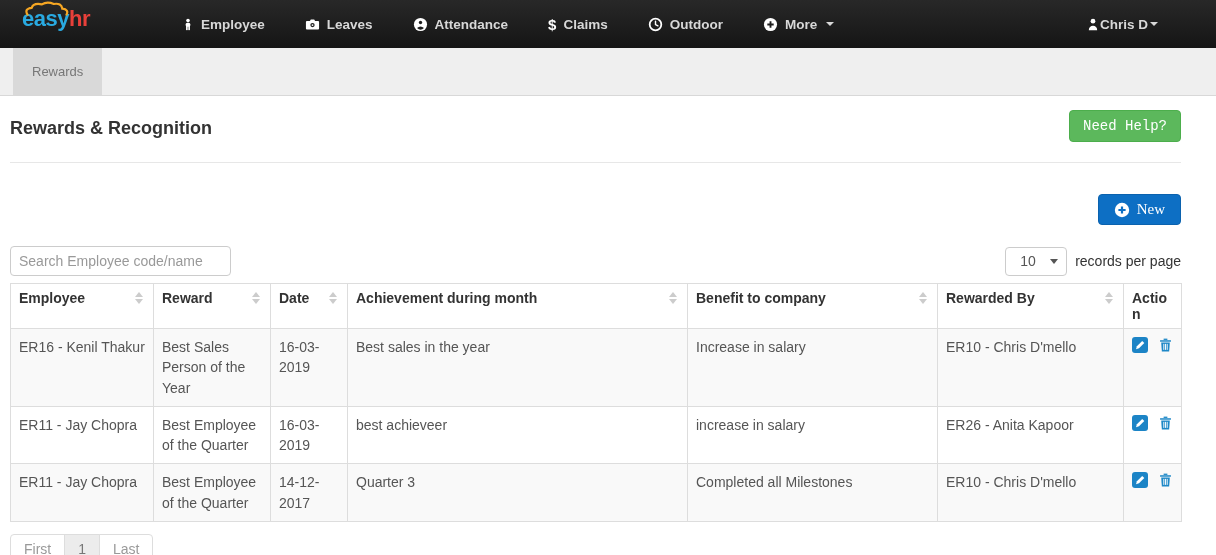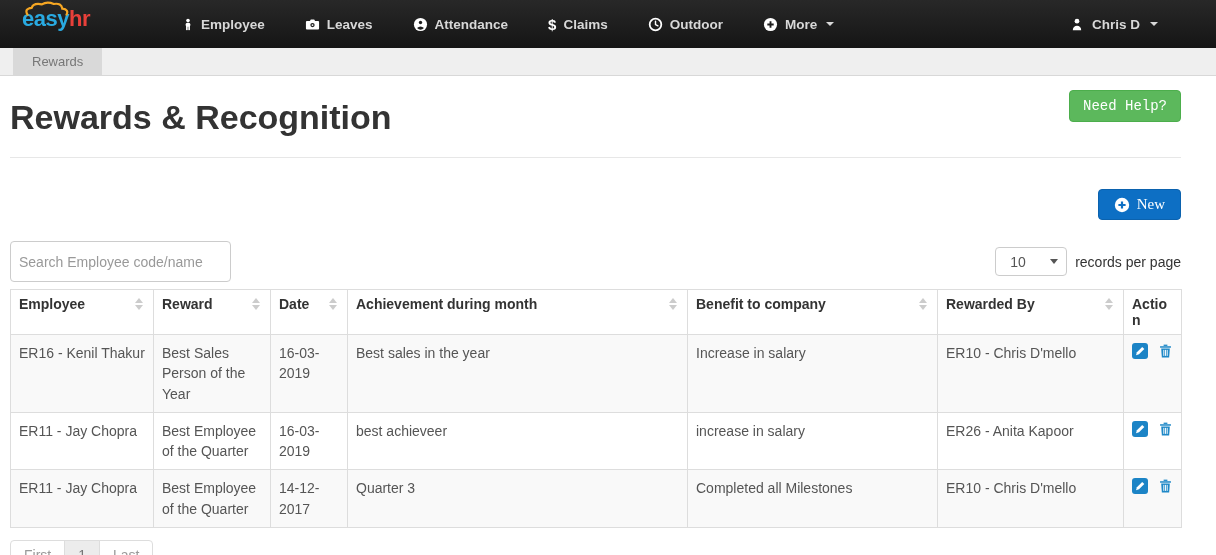--- a/index.html
+++ b/index.html
@@ -15,50 +15,50 @@
   .logo-text .easy { color:#29aae1; }
   .logo-text .hr { color:#e8403a; }
   .nav-menu { display:flex; list-style:none; margin-left:92px; gap:40px; }
   .nav-item { display:flex; align-items:center; gap:7px; color:#d8d8d8;
     font-size:13.5px; font-weight:bold; cursor:pointer; white-space:nowrap; }
   .nav-item .dollar { font-size:15px; font-weight:bold; color:#fff; }
   .caret { width:0; height:0; border-left:4px solid transparent;
     border-right:4px solid transparent; border-top:4px solid #d8d8d8;
     display:inline-block; margin-left:2px; }
   .nav-user { margin-left:auto; margin-right:58px; display:flex; align-items:center;
-    gap:8px; color:#d8d8d8; font-size:13.5px; font-weight:bold; cursor:pointer; }
-
-  
-  .crumb-bar { height:28px; background:#efefef; border-bottom:1px solid #d8d8d8;
+    color:#d8d8d8; font-size:13.5px; font-weight:bold; cursor:pointer; }
+
+  
+  .crumb-bar { height:48px; background:#efefef; border-bottom:1px solid #d8d8d8;
     display:flex; align-items:stretch; padding-left:13px; }
   .crumb-tab { background:#d9d9d9; color:#777; font-size:13px;
     display:flex; align-items:center; padding:0 19px; cursor:pointer; }
 
   
   .container { padding:0 35px 0 10px; }
   .title-row { display:flex; align-items:flex-start; justify-content:space-between;
     margin-top:14px; }
-  .page-title { font-size:34px; font-weight:bold; color:#333; padding-top:8px; }
+  .page-title { font-size:18px; font-weight:bold; color:#333; padding-top:8px; }
   .btn-green { background:#5cb85c; border:1px solid #4cae4c; color:#fff;
     font-size:14px; padding:7px 13px; border-radius:4px; cursor:pointer;
     font-family:Liberation Mono, monospace; }
   .rule { border:none; border-top:1px solid #e7e7e7; margin-top:20px; }
   .new-row { display:flex; justify-content:flex-end; margin-top:31px; }
   .btn-blue { background:#0d6fc4; border:1px solid #0b62ae; color:#fff;
     font-size:15px; padding:6px 15px; border-radius:4px; cursor:pointer;
     display:flex; align-items:center; gap:7px; font-family:Liberation Serif, serif; }
 
   
   .toolbar { display:flex; justify-content:space-between; align-items:center;
     margin-top:21px; margin-bottom:7px; }
-  .search-input { width:221px; height:41px; border:1px solid #ccc; border-radius:4px;
+  .search-input { width:221px; height:30px; border:1px solid #ccc; border-radius:4px;
     padding:0 8px; font-size:14px; color:#555; font-family:inherit; }
   .search-input::placeholder { color:#999; }
   .page-size-wrap { display:flex; align-items:center; gap:8px; font-size:14px; color:#333; }
-  .select-box { width:72px; height:29px; border:1px solid #ccc; border-radius:4px;
+  .select-box { width:62px; height:29px; border:1px solid #ccc; border-radius:4px;
     display:flex; align-items:center; justify-content:space-between;
     padding:0 8px 0 14px; color:#555; cursor:pointer; background:#fff; }
   .select-caret { width:0; height:0; border-left:4px solid transparent;
     border-right:4px solid transparent; border-top:5px solid #555; }
 
   
   table { border-collapse:collapse; table-layout:fixed; width:100%; margin-top:1px; }
   th, td { border:1px solid #ddd; text-align:left; vertical-align:top;
     font-size:14px; word-wrap:break-word; }
   th { color:#333; font-weight:bold; padding:6px 8px; cursor:pointer; }

